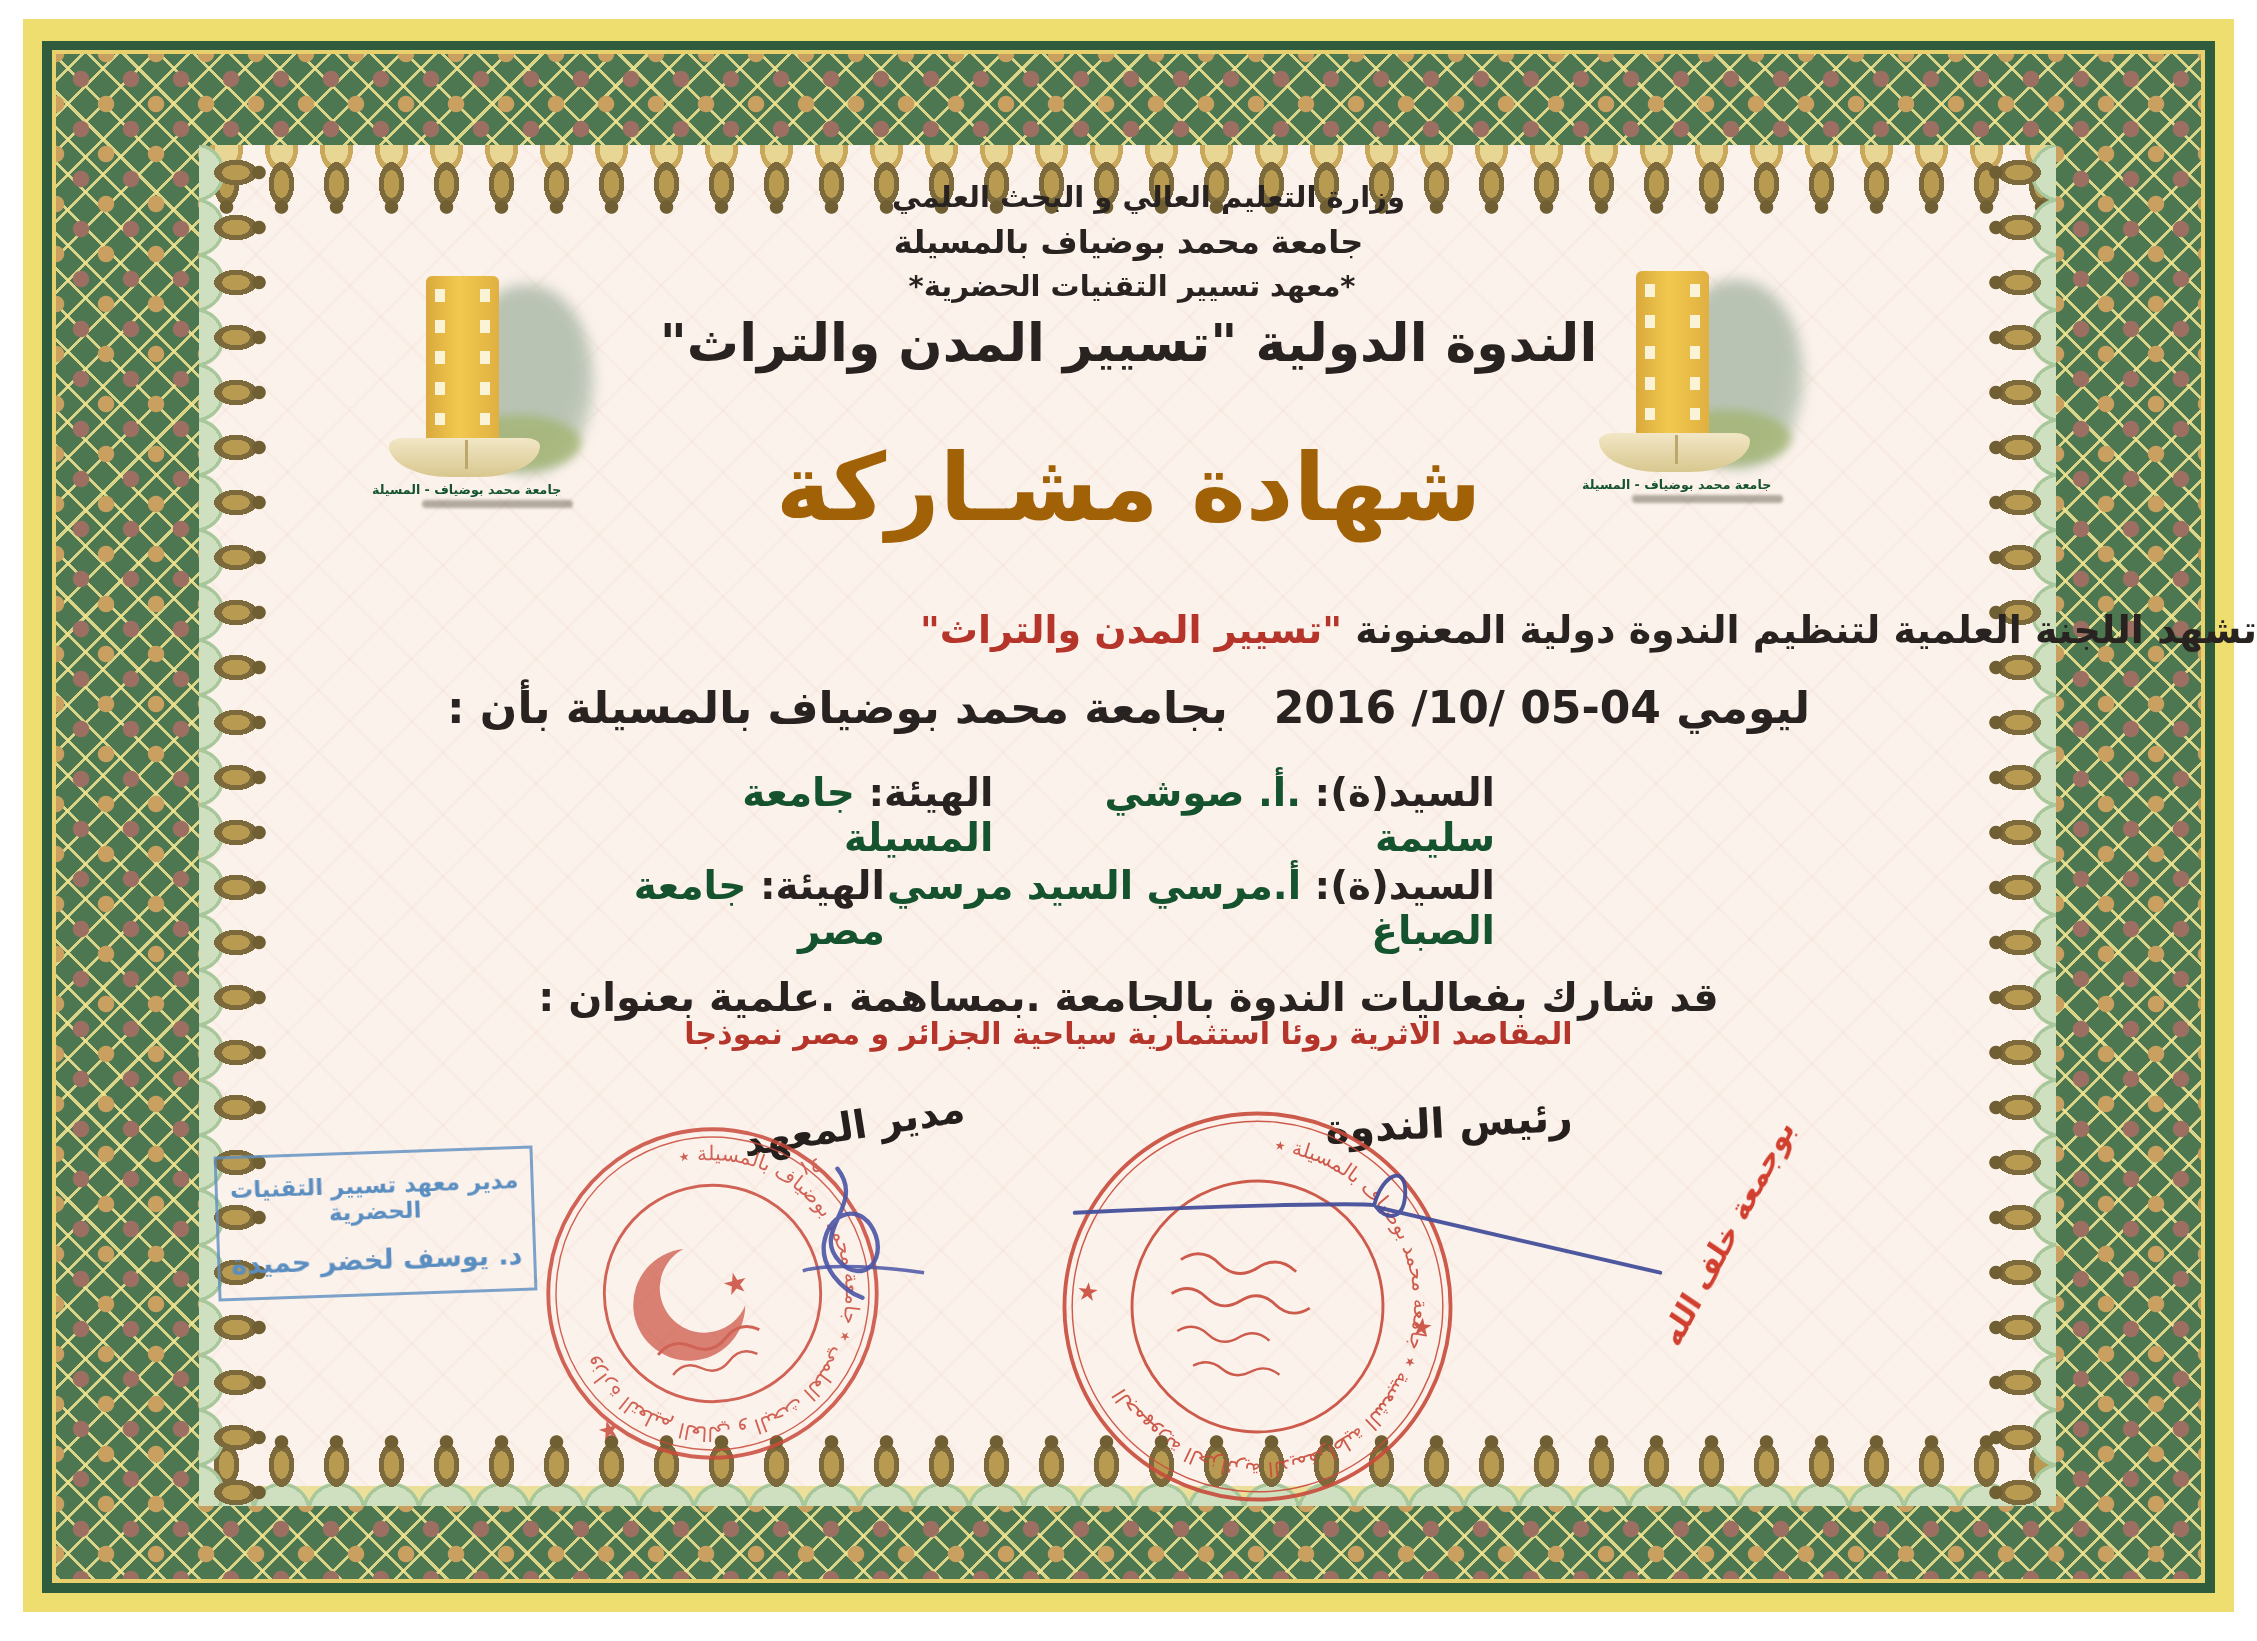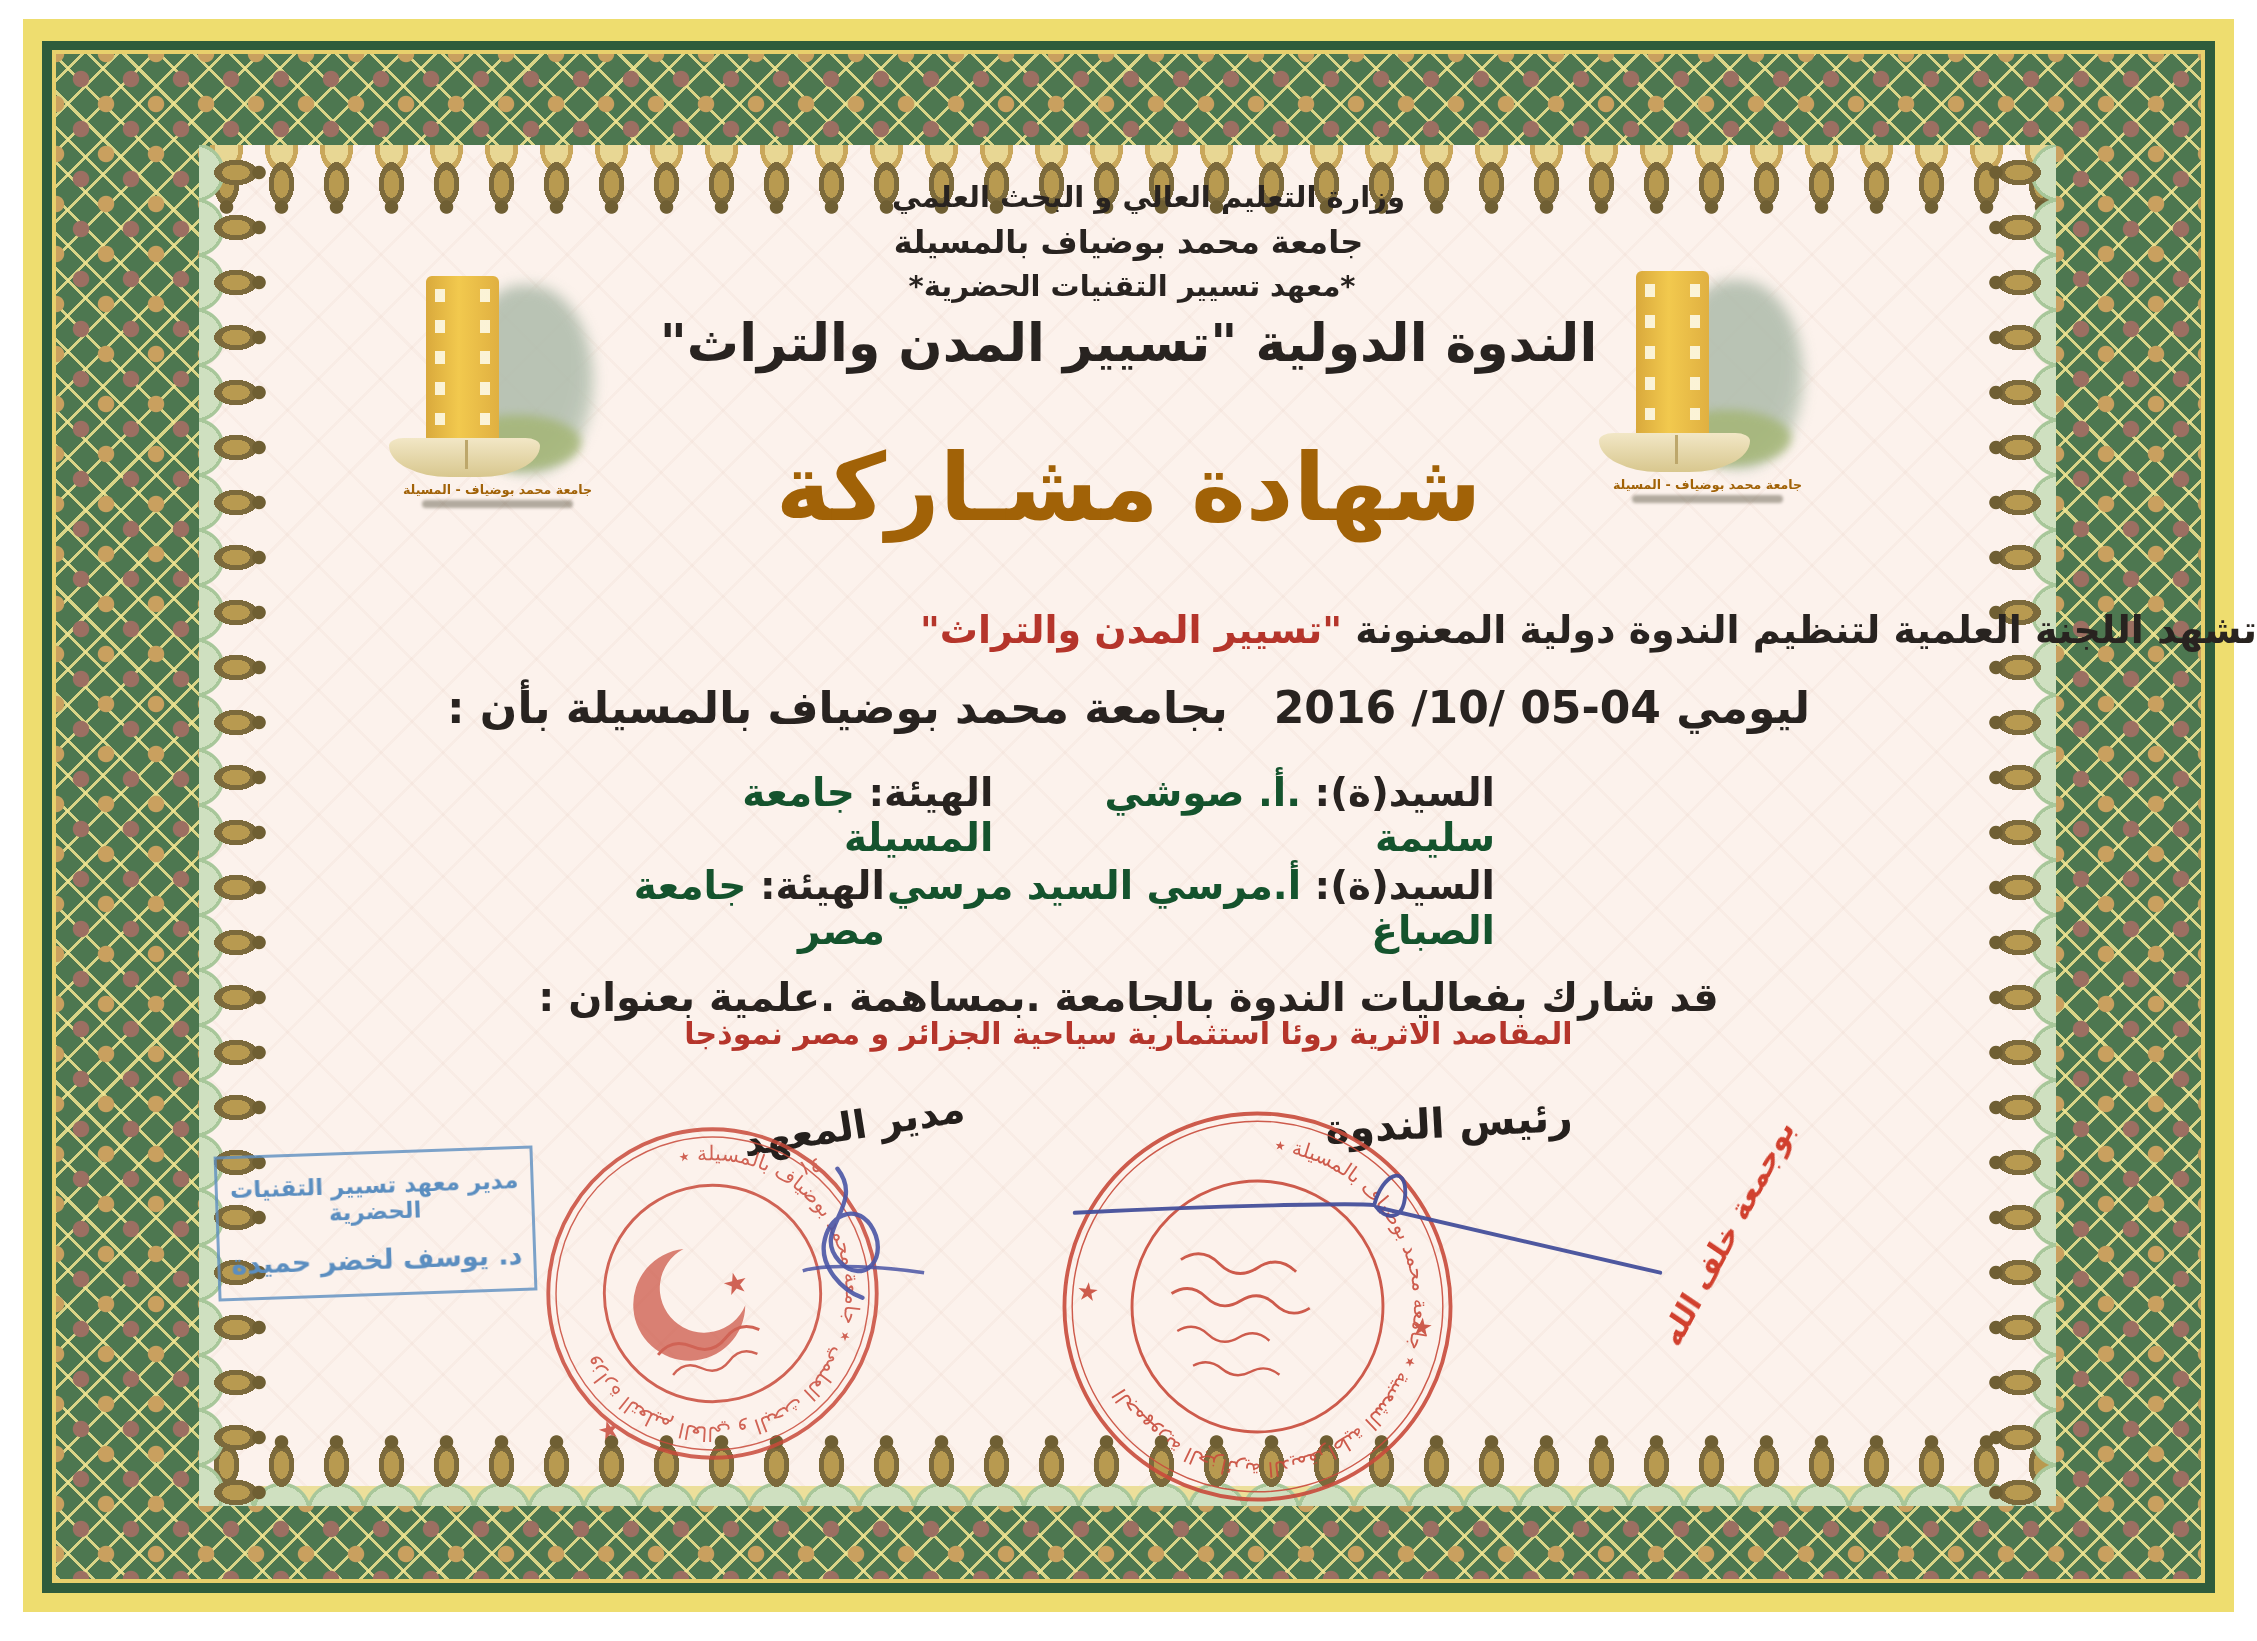--- a/index.html
+++ b/index.html
@@ -54,22 +54,22 @@
   .logo .mound{position:absolute;left:83px;top:147px;width:126px;height:56px;background:#a3b572;
     border-radius:50%;filter:blur(4.8px);opacity:.8;}
   .logo .tower{position:absolute;left:54px;top:7.7px;width:73px;height:182px;
     background:linear-gradient(90deg,#d9a93c,#f2c94e 45%,#e0b041);border-radius:5.8px 5.8px 2.9px 2.9px;}
   .logo .tower::before,.logo .tower::after{content:"";position:absolute;top:13.5px;bottom:33px;width:10.6px;
     background:repeating-linear-gradient(to bottom, rgba(252,246,222,.95) 0 12.6px, rgba(0,0,0,0) 12.6px 31px);}
   .logo .tower::before{left:8.7px;} .logo .tower::after{right:8.7px;}
   .logo .book{position:absolute;left:17.4px;top:170px;width:151px;height:39px;
     background:linear-gradient(#f2e7c6,#d8c78e);border-radius:12% 12% 50% 50%/25% 25% 100% 100%;}
   .logo .book::after{content:"";position:absolute;left:50%;top:1.9px;bottom:7.7px;width:2.9px;background:#bda76b;}
-  .logo .cap{position:absolute;left:0;right:0;top:214px;text-align:center;font-size:12.6px;font-weight:bold;
-    color:#a16207;filter:blur(0.5px);letter-spacing:0.5px;}
+  .logo .cap{position:absolute;left:0;right:0;top:214px;text-align:left;font-size:12.6px;font-weight:bold;
+    color:#14532d;filter:blur(0.5px);letter-spacing:0.5px;}
   .logo .cap2{position:absolute;left:50px;right:50px;top:232px;height:7.7px;border-radius:3.9px;
     background:rgba(104,98,80,.5);filter:blur(1.5px);}
   
   .t{position:absolute;left:0;right:0;text-align:center;direction:rtl;color:#282320;font-weight:bold;z-index:3;}
   .ministry{top:180px;font-size:29px;margin-left:40px;}
   .university{top:223px;font-size:32px;}
   .institute{top:269px;font-size:29px;margin-left:7px;}
   .symposium{top:313px;font-size:52px;letter-spacing:1px;}
   .cert-title{top:434px;font-size:93px;color:#a16207;letter-spacing:1.9px;}
   .attest{top:608px;font-size:38px;text-align:right;}

